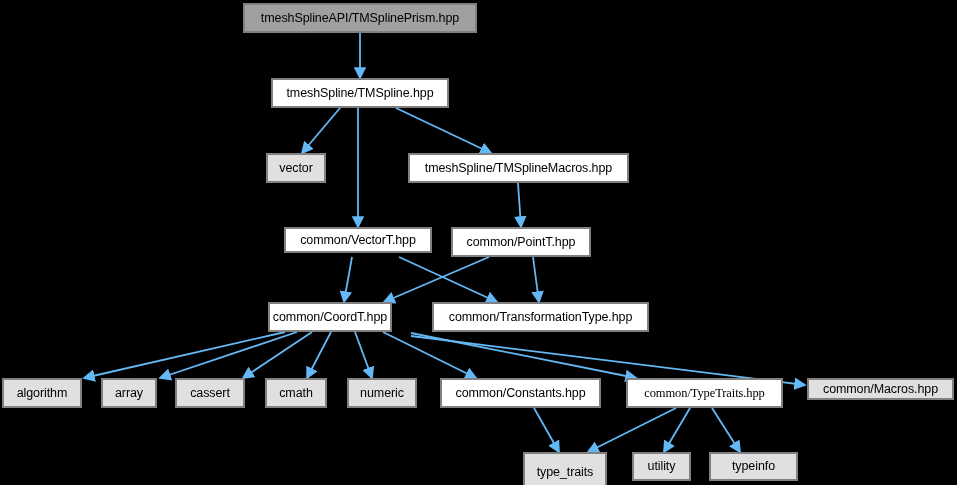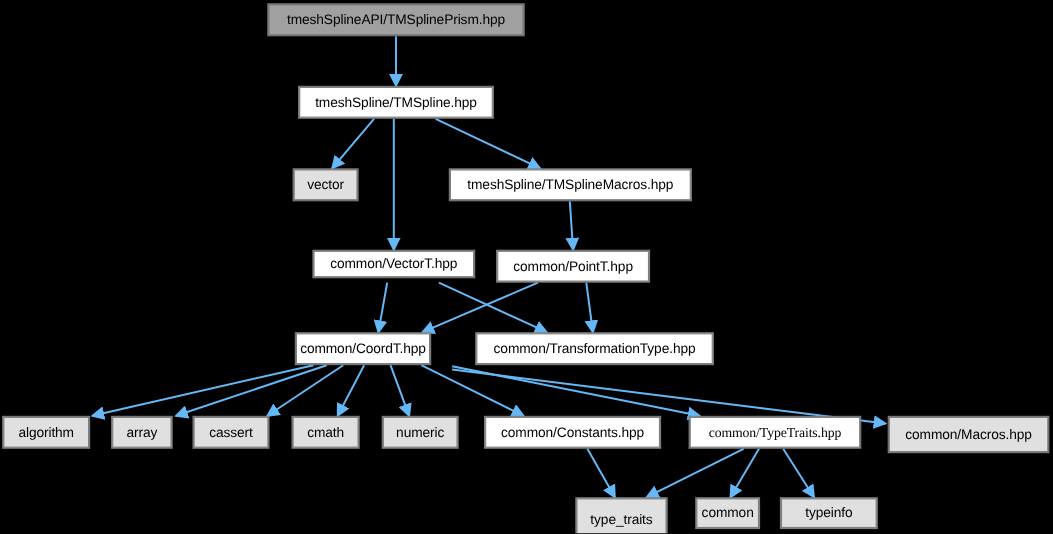--- a/index.html
+++ b/index.html
@@ -121,27 +121,27 @@
       </div>
       <div class="node fill-gray" style="left: 348px; top: 379px; width: 68px; height: 28px;">
         <span class="node-label">numeric</span>
       </div>
       <div class="node fill-white" style="left: 441px; top: 379px; width: 159px; height: 28px;">
         <span class="node-label">common/Constants.hpp</span>
       </div>
       <div class="node fill-white" style="left: 627px; top: 379px; width: 155px; height: 28px; font-family: Liberation Serif, serif;">
         <span class="node-label">common/TypeTraits.hpp</span>
       </div>
-      <div class="node fill-gray" style="left: 808px; top: 379px; width: 145px; height: 32px;">
+      <div class="node fill-gray" style="left: 808px; top: 379px; width: 145px; height: 20px;">
         <span class="node-label">common/Macros.hpp</span>
       </div>
       <div class="node fill-gray" style="left: 524px; top: 453px; width: 82px; height: 39px;">
         <span class="node-label">type_traits</span>
       </div>
       <div class="node fill-gray" style="left: 633px; top: 453px; width: 57px; height: 27px;">
-        <span class="node-label">common</span>
+        <span class="node-label">utility</span>
       </div>
       <div class="node fill-gray" style="left: 710px; top: 453px; width: 87px; height: 27px;">
         <span class="node-label">typeinfo</span>
       </div>
     </div>
 
 </div>
 
 </body></html>

